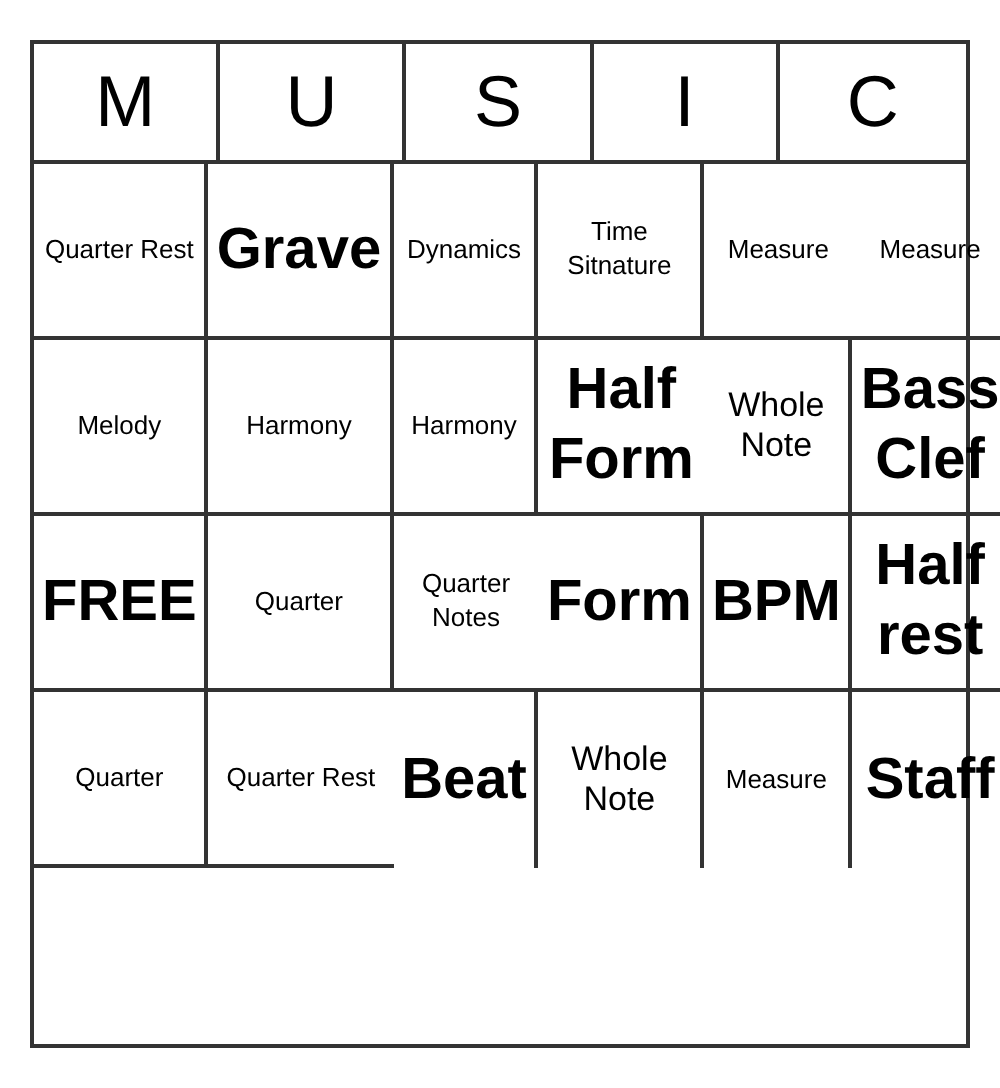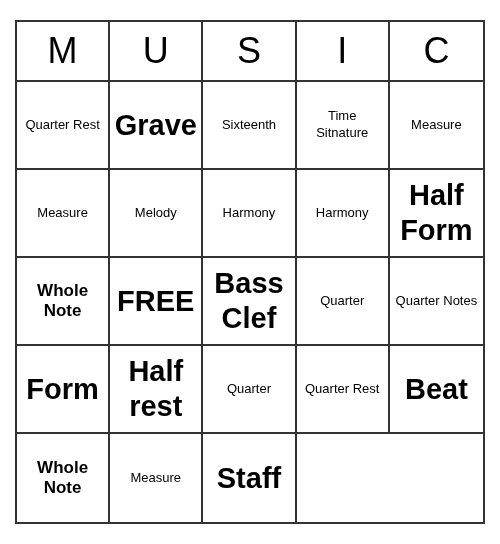--- a/index.html
+++ b/index.html
@@ -26,21 +26,21 @@
       font-size: 36px;
       font-weight: normal;
       padding: 8px 4px;
       border-right: 2px solid #333;
     }
     .header-cell:last-child {
       border-right: none;
     }
     .grid {
       display: grid;
-      grid-template-columns: repeat(5, 1fr);
+      grid-template-columns: repeat(6, 1fr);
       grid-template-rows: repeat(5, 1fr);
     }
     .cell {
       border-right: 2px solid #333;
       border-bottom: 2px solid #333;
       display: flex;
       align-items: center;
       justify-content: center;
       text-align: center;
       padding: 6px 4px;
@@ -56,21 +56,21 @@
       font-size: 13px;
       line-height: 1.3;
     }
     .cell-text.large {
       font-size: 29px;
       font-weight: bold;
       line-height: 1.2;
     }
     .cell-text.medium {
       font-size: 17px;
-      font-weight: bold;
+      font-weight: normal;
       line-height: 1.2;
     }
   </style>
 </head>
 <body>
 
 <div class="bingo-card">
   <div class="header-row">
   <div class="header-cell">M</div>
       <div class="header-cell">U</div>
@@ -79,21 +79,21 @@
       <div class="header-cell">C</div>
     </div>
   <div class="grid">
   <div class="cell">
         <span class="cell-text">Quarter Rest</span>
       </div>
       <div class="cell">
         <span class="cell-text large">Grave</span>
       </div>
       <div class="cell">
-        <span class="cell-text">Sixteenth</span>
+        <span class="cell-text">Dynamics</span>
       </div>
       <div class="cell">
         <span class="cell-text">Time Sitnature</span>
       </div>
       <div class="cell">
         <span class="cell-text">Measure</span>
       </div>
       <div class="cell">
         <span class="cell-text">Measure</span>
       </div>
@@ -106,33 +106,36 @@
       <div class="cell">
         <span class="cell-text">Harmony</span>
       </div>
       <div class="cell">
         <span class="cell-text large">Half Form</span>
       </div>
       <div class="cell">
         <span class="cell-text medium">Whole Note</span>
       </div>
       <div class="cell">
-        <span class="cell-text large">FREE</span>
+        <span class="cell-text large">Bass Clef</span>
       </div>
       <div class="cell">
-        <span class="cell-text large">Bass Clef</span>
+        <span class="cell-text large">FREE</span>
       </div>
       <div class="cell">
         <span class="cell-text">Quarter</span>
       </div>
       <div class="cell">
         <span class="cell-text">Quarter Notes</span>
       </div>
       <div class="cell">
         <span class="cell-text large">Form</span>
+      </div>
+      <div class="cell">
+        <span class="cell-text large">BPM</span>
       </div>
       <div class="cell">
         <span class="cell-text large">Half rest</span>
       </div>
       <div class="cell">
         <span class="cell-text">Quarter</span>
       </div>
       <div class="cell">
         <span class="cell-text">Quarter Rest</span>
       </div>

